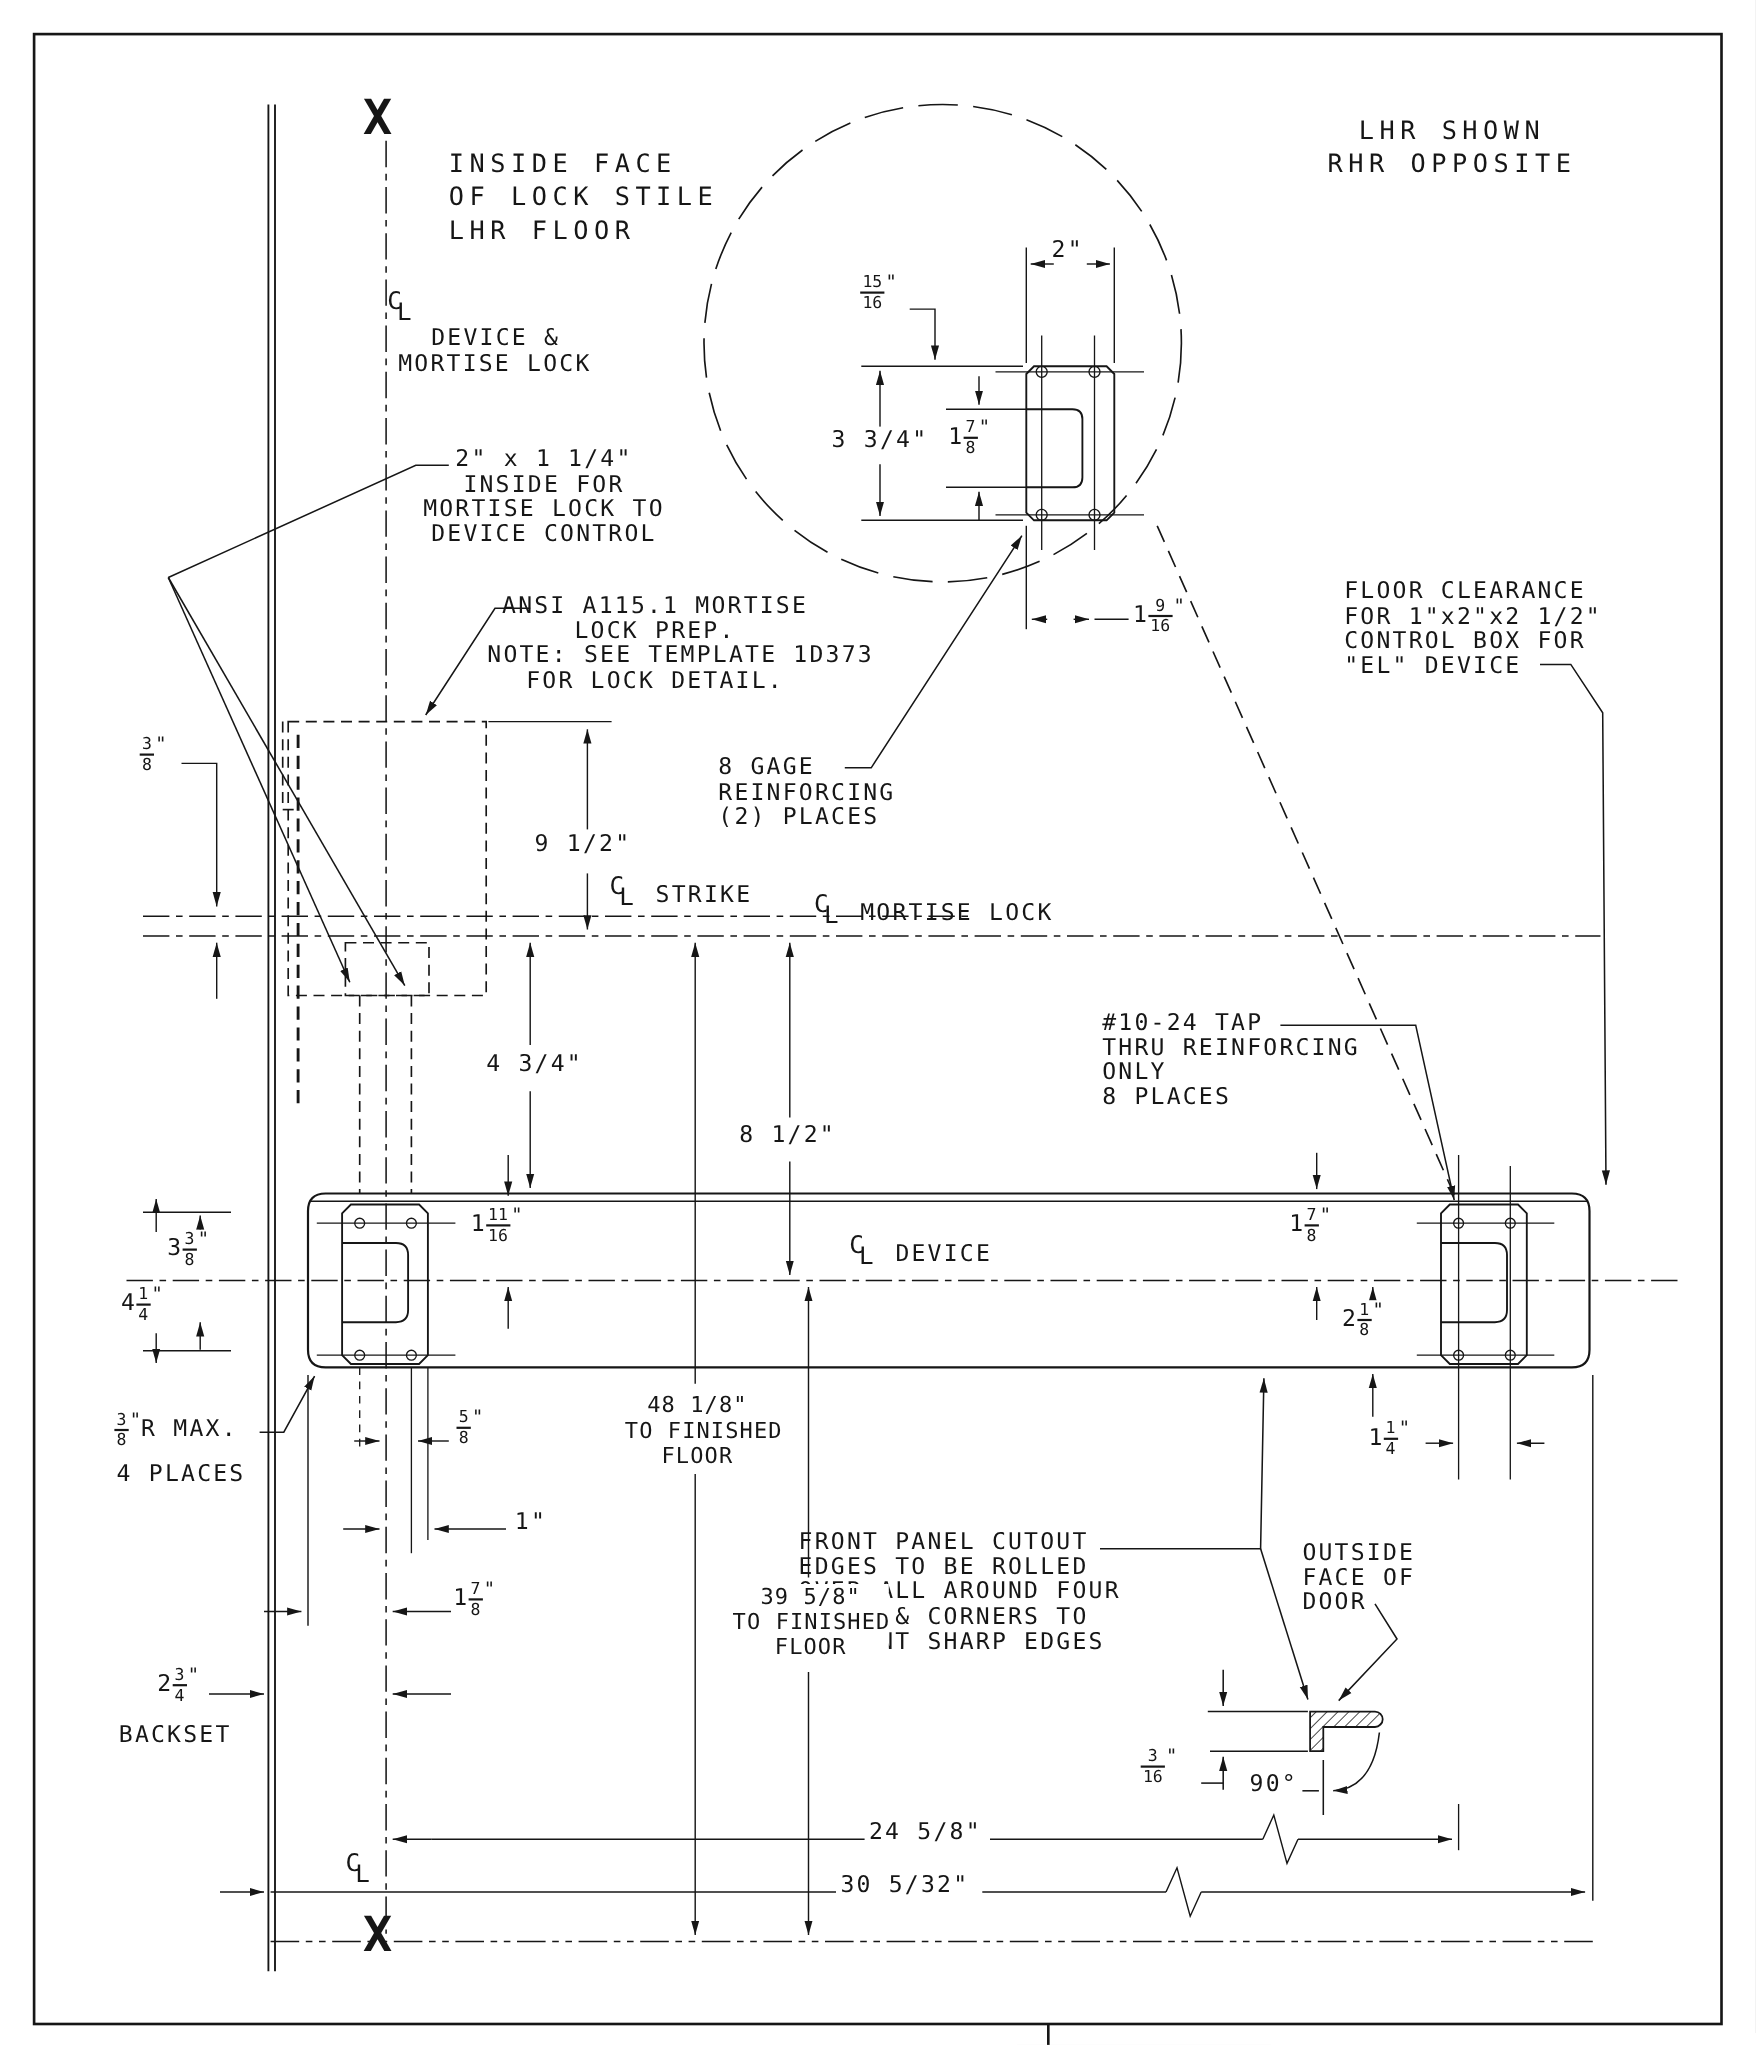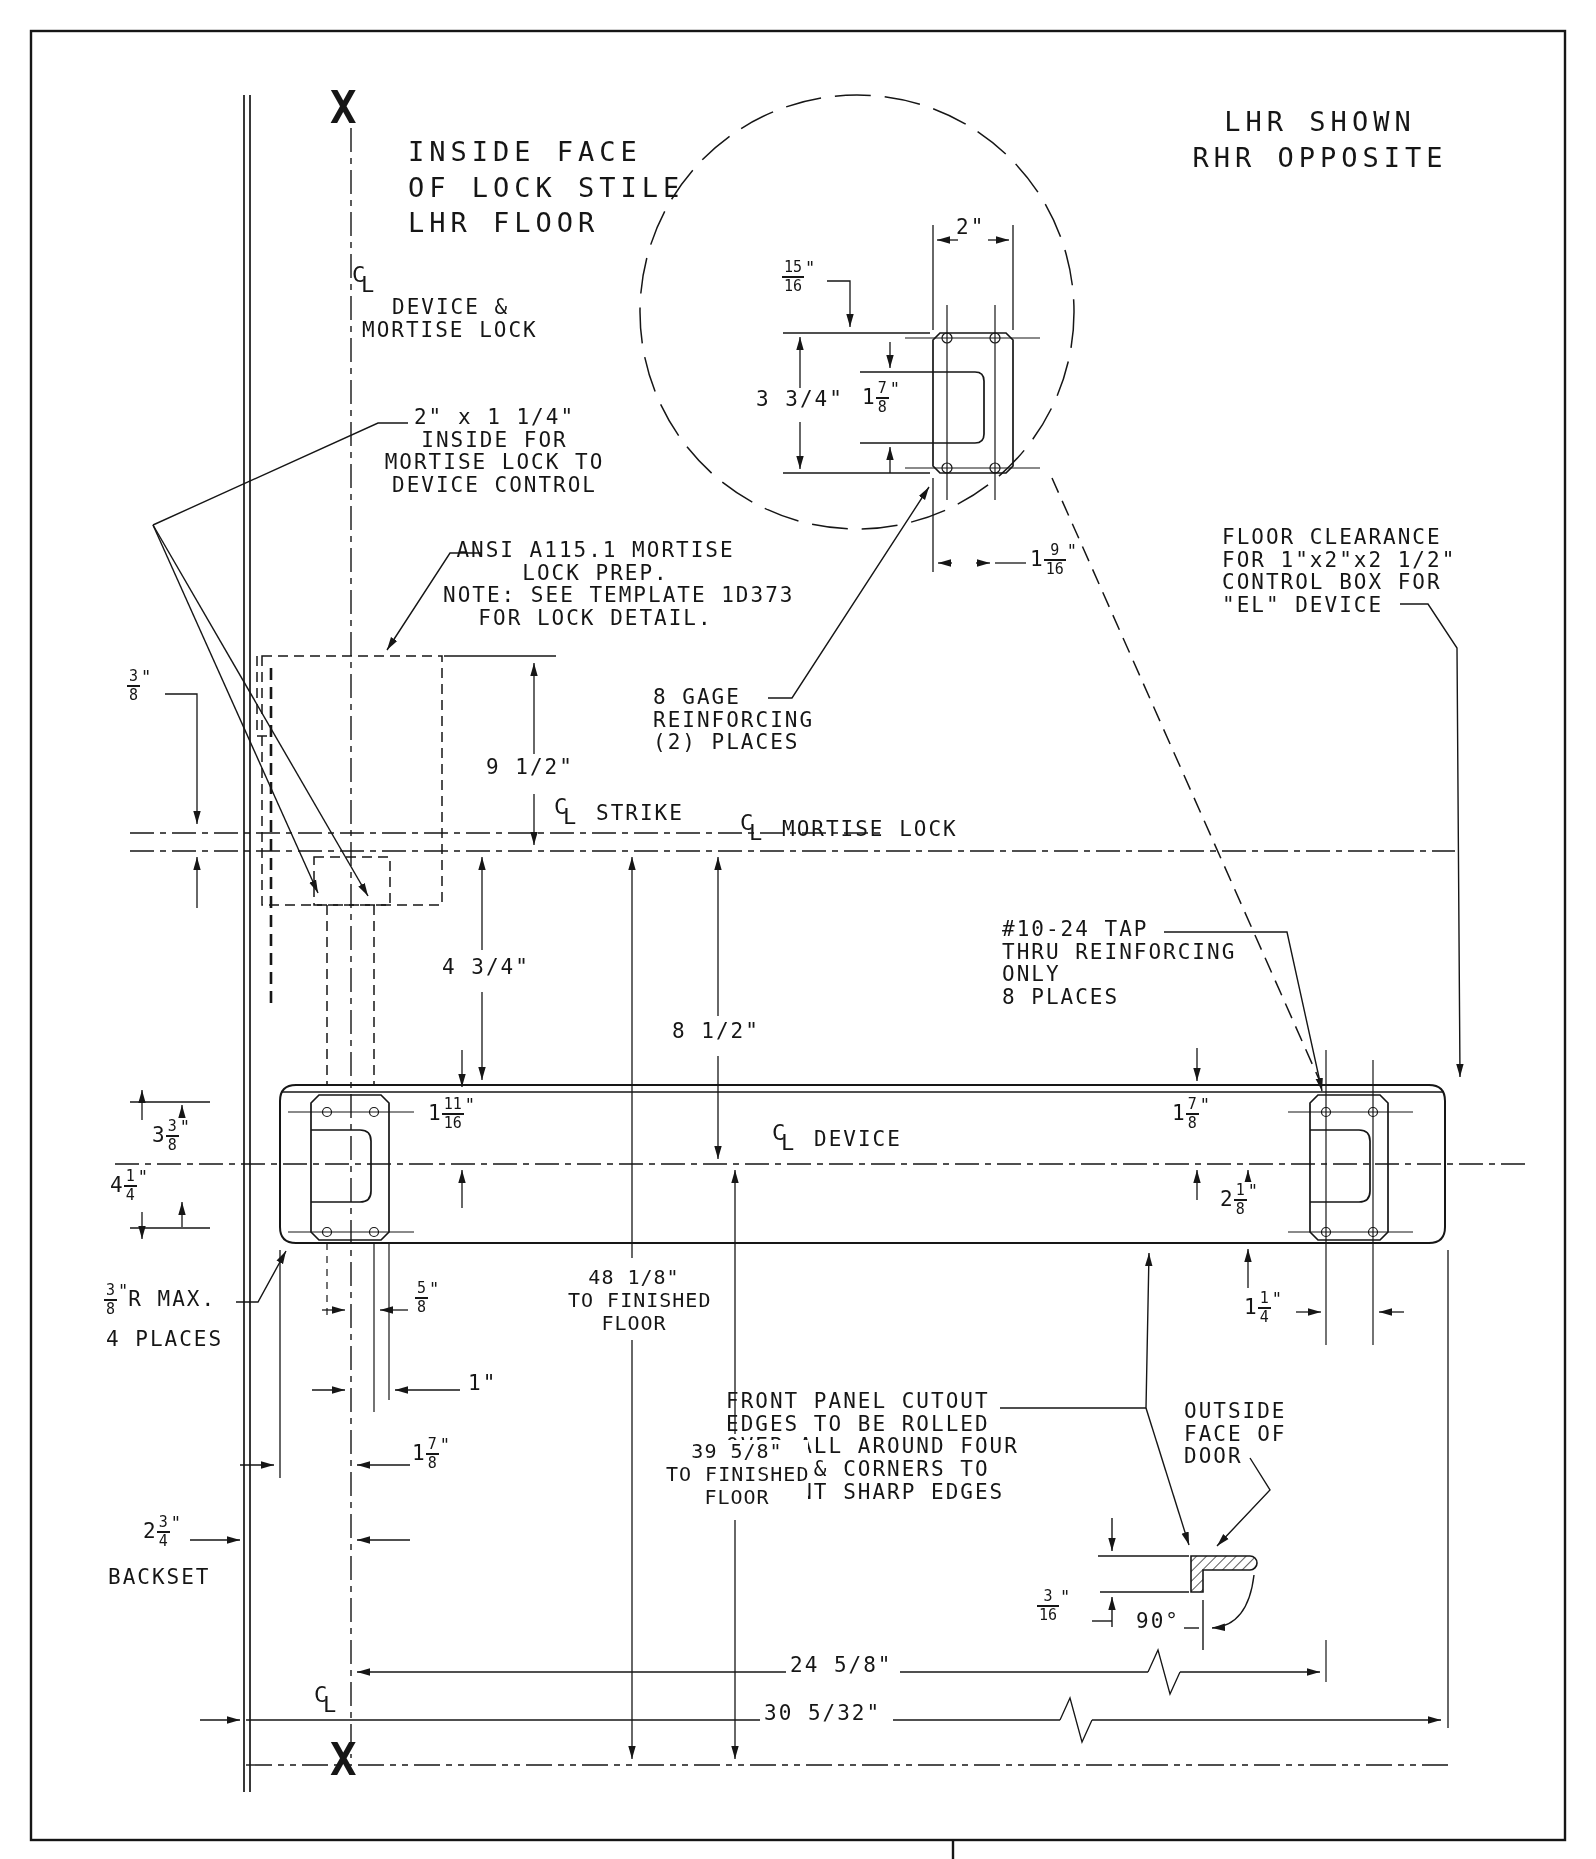--- a/index.html
+++ b/index.html
@@ -3,21 +3,21 @@
 <meta charset="utf-8">
 <style>
   html,body{margin:0;padding:0;background:#e8e8e8;}
   #page{position:relative;width:1596px;height:1859px;background:#ffffff;overflow:hidden;
         font-family:"DejaVu Sans Mono","Liberation Mono",monospace;color:#161616;}
   #linework{position:absolute;left:0;top:0;}
   .lbl{position:absolute;white-space:nowrap;font-size:21px;letter-spacing:2px;line-height:1.08;
        color:#161616;background:#fff;}
   .nobg{background:transparent;}
   .ctr{text-align:center;}
-  .t27{font-size:27px;letter-spacing:5px;line-height:1.32;}
+  .t27{font-size:23px;letter-spacing:5px;line-height:1.32;}
   .t20{font-size:20px;letter-spacing:1px;line-height:1.15;}
   .xmark{font-size:44px;font-weight:bold;letter-spacing:0;line-height:1;}
   .frac{display:inline-flex;flex-direction:column;vertical-align:middle;text-align:center;
         font-size:15px;letter-spacing:0;line-height:1.1;margin:0 1px;}
   .frac .fn{border-bottom:2px solid #161616;padding:0 2px;}
   .frac .fd{padding:0 2px;}
   .w{font-size:21px;letter-spacing:0;}
   .sfx{font-size:17px;letter-spacing:0;vertical-align:top;}
   .clsym{position:absolute;width:26px;height:34px;background:transparent;}
   .clsym span{position:absolute;font-size:22px;letter-spacing:0;line-height:1;}
@@ -345,21 +345,21 @@
 <div class="lbl" style="left:486px;top:756px">9 1/2"</div>
 <div class="lbl" style="left:442px;top:956px">4 3/4"</div>
 <div class="lbl" style="left:672px;top:1020px">8 1/2"</div>
 <div class="lbl" style="left:956px;top:216px">2"</div>
 <div class="lbl" style="left:756px;top:388px">3 3/4"</div>
 <div class="lbl" style="left:790px;top:1654px">24 5/8"</div>
 <div class="lbl" style="left:764px;top:1702px">30 5/32"</div>
 <div class="lbl" style="left:468px;top:1372px">1"</div>
 <div class="lbl" style="left:1136px;top:1610px">90°</div>
 
-<div class="lbl" style="left:781px;top:259px">
+<div class="lbl" style="left:781px;top:248px">
   <span class="frac">
         <span class="fn">15</span>
         <span class="fd">16</span>
       </span><span class="sfx">"</span>
 </div>
 <div class="lbl" style="left:862px;top:380px">
   <span class="w">1</span><span class="frac">
         <span class="fn">7</span>
         <span class="fd">8</span>
       </span><span class="sfx">"</span>

